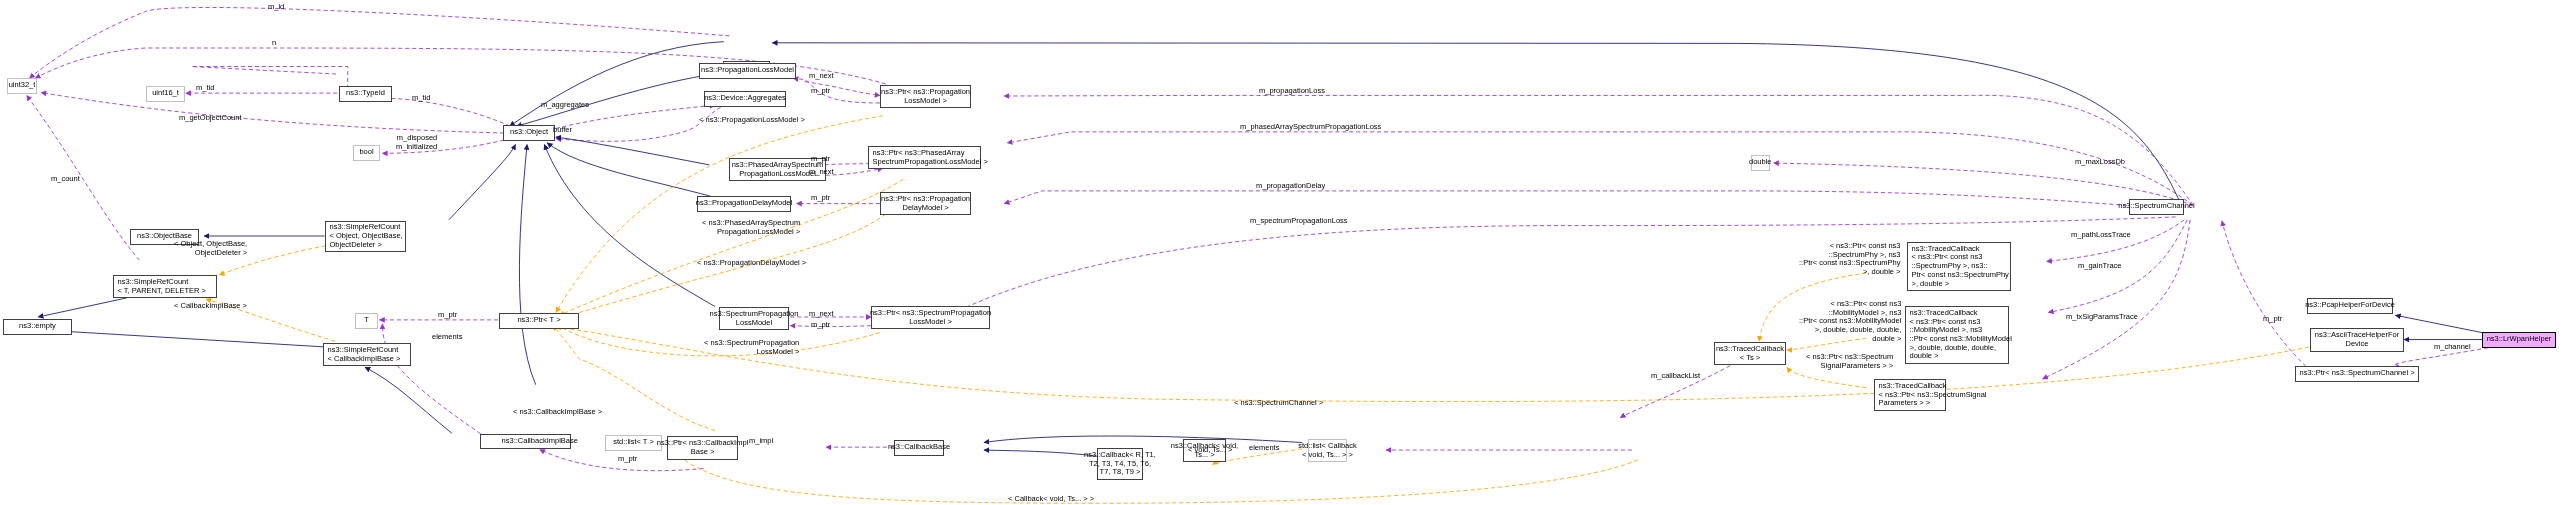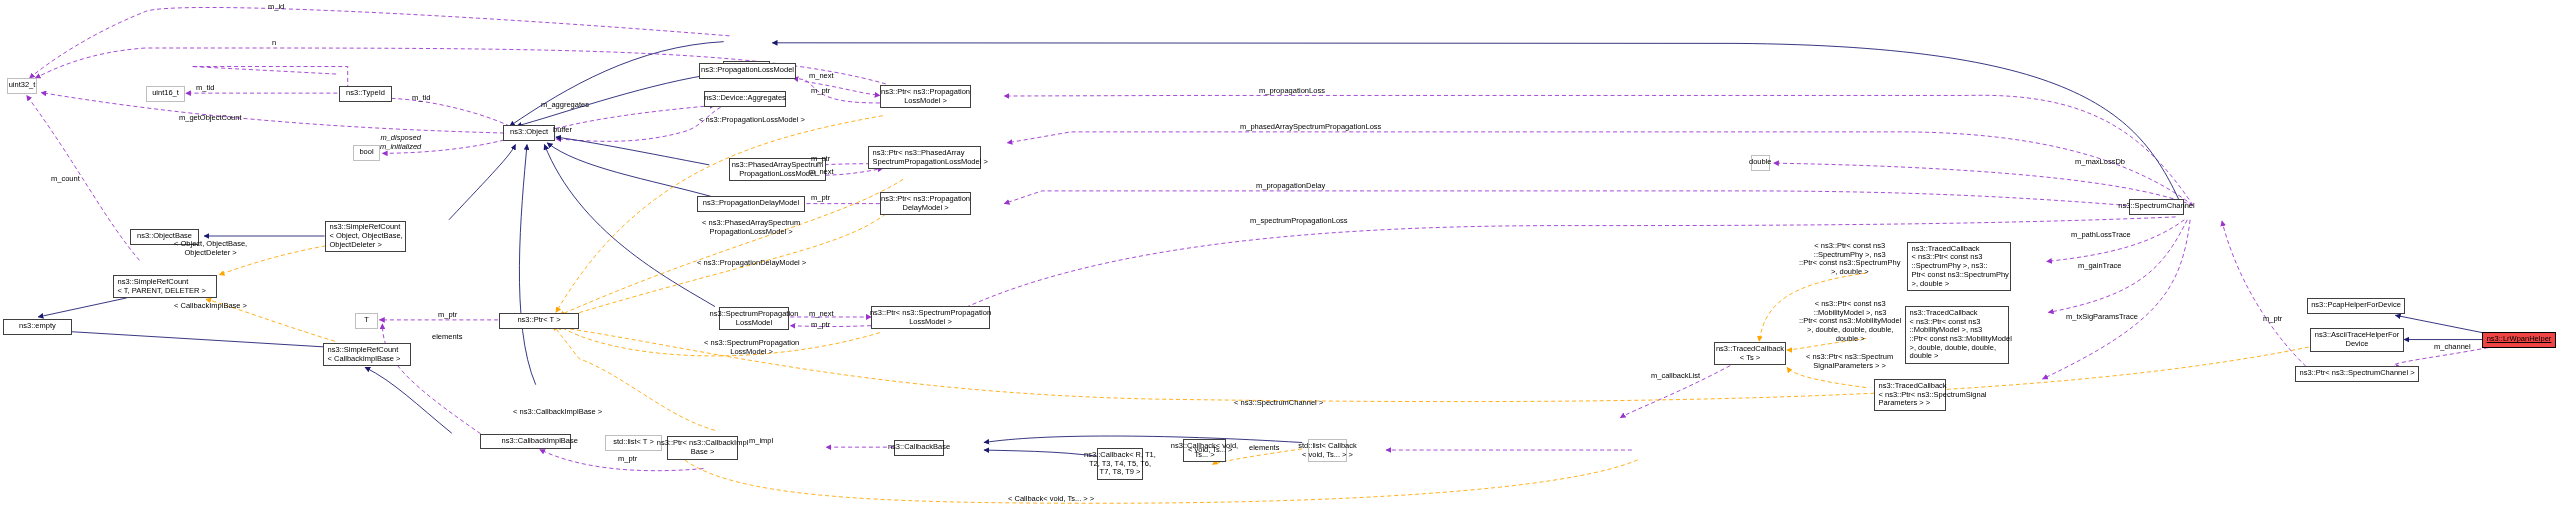--- a/index.html
+++ b/index.html
@@ -5,23 +5,23 @@
   html, body { margin:0; padding:0; background:#ffffff; }
   body { width:2576px; height:505px; position:relative; overflow:hidden;
          font-family:"Liberation Sans", sans-serif; }
   #edges { position:absolute; left:0; top:0; width:2576px; height:505px; }
   .node { position:absolute; box-sizing:border-box; background:#ffffff;
           border:1.2px solid #404040; font-size:7.5px; color:#000;
           display:flex; align-items:center; justify-content:center;
           text-align:center; line-height:8.7px; white-space:pre; padding:0 3.5px; }
   .node.ext { border:1.2px solid #bfbfbf; }
   .node.left { text-align:left; justify-content:flex-start; }
-  .node.root { background:#ef4444; border-color:#000;text-decoration:underline; }
+  .node.root { background:#f0abfc; border-color:#000; }
   .elabel { position:absolute; font-size:7.5px; color:#000; white-space:pre;
-            line-height:8.7px; text-align:center; }
+            line-height:8.7px; text-align:right; }
 </style>
 </head>
 <body>
 
 <svg id="edges" xmlns="http://www.w3.org/2000/svg" viewBox="0 0 4451 873">
   <defs>
     <marker id="aN" markerWidth="10" markerHeight="10" refX="9" refY="5" orient="auto" markerUnits="userSpaceOnUse">
         <path d="M0,0 L10,5 L0,10 z" fill="#191970"></path>
       </marker>
     <marker id="aP" markerWidth="10" markerHeight="10" refX="9" refY="5" orient="auto" markerUnits="userSpaceOnUse">
@@ -121,21 +121,21 @@
 &lt; CallbackImplBase &gt;</div>
 <div class="node ext" style="left:355px;top:313px;width:23px;height:15.6px;">T</div>
 <div class="node" style="left:480px;top:434px;width:91px;height:15px;padding-left:32px;">ns3::CallbackImplBase</div>
 <div class="node ext" style="left:605px;top:435px;width:57px;height:15.6px;">std::list&lt; T &gt;</div>
 <div class="node" style="left:723px;top:34px;width:47px;height:15.6px;margin-top:27px;">ns3::Channel</div>
 <div class="node" style="left:503px;top:125px;width:52px;height:15.6px;">ns3::Object</div>
 <div class="node" style="left:699px;top:63px;width:97px;height:15.6px;">ns3::PropagationLossModel</div>
 <div class="node" style="left:704px;top:91px;width:82px;height:15.6px;">ns3::Device::Aggregates</div>
 <div class="node" style="left:729px;top:158px;width:97px;height:23px;">ns3::PhasedArraySpectrum
 PropagationLossModel</div>
-<div class="node" style="left:697px;top:196px;width:108px;height:15.6px;">ns3::PropagationDelayModel</div>
+<div class="node" style="left:697px;top:196px;width:94px;height:15.6px;">ns3::PropagationDelayModel</div>
 <div class="node" style="left:499px;top:313px;width:80px;height:15.6px;">ns3::Ptr&lt; T &gt;</div>
 <div class="node" style="left:719px;top:307px;width:70px;height:23px;">ns3::SpectrumPropagation
 LossModel</div>
 <div class="node" style="left:667px;top:436px;width:71px;height:24px;">ns3::Ptr&lt; ns3::CallbackImpl
 Base &gt;</div>
 <div class="node" style="left:880px;top:85px;width:91px;height:23px;">ns3::Ptr&lt; ns3::Propagation
 LossModel &gt;</div>
 <div class="node left" style="left:868px;top:146px;width:113px;height:23px;">ns3::Ptr&lt; ns3::PhasedArray
 SpectrumPropagationLossModel &gt;</div>
 <div class="node" style="left:880px;top:192px;width:91px;height:23px;">ns3::Ptr&lt; ns3::Propagation
@@ -162,32 +162,32 @@
 &lt; ns3::Ptr&lt; const ns3
 ::MobilityModel &gt;, ns3
 ::Ptr&lt; const ns3::MobilityModel
 &gt;, double, double, double,
 double &gt;</div>
 <div class="node left" style="left:1874px;top:379px;width:72px;height:32px;">ns3::TracedCallback
 &lt; ns3::Ptr&lt; ns3::SpectrumSignal
 Parameters &gt; &gt;</div>
 <div class="node" style="left:2129px;top:199px;width:55px;height:15.6px;">ns3::SpectrumChannel</div>
 <div class="node" style="left:2295px;top:366px;width:124px;height:15.6px;">ns3::Ptr&lt; ns3::SpectrumChannel &gt;</div>
-<div class="node" style="left:2307px;top:298px;width:98px;height:15.6px;">ns3::PcapHelperForDevice</div>
+<div class="node" style="left:2307px;top:298px;width:86px;height:15.6px;">ns3::PcapHelperForDevice</div>
 <div class="node" style="left:2310px;top:328px;width:94px;height:24px;">ns3::AsciiTraceHelperFor
 Device</div>
 <div class="node root" style="left:2482px;top:332px;width:74px;height:15.6px;">ns3::LrWpanHelper</div>
 
 <div class="elabel" style="left:268px;top:2.9px;">m_id</div>
 <div class="elabel" style="left:272px;top:39px;">n</div>
 <div class="elabel" style="left:196px;top:84px;">m_tid</div>
 <div class="elabel" style="left:412px;top:94px;">m_tid</div>
 <div class="elabel" style="left:179px;top:114px;">m_getObjectCount</div>
 <div class="elabel" style="left:51px;top:175px;">m_count</div>
-<div class="elabel" style="left:380px;top:134px;font-style:italic;">m_disposed
+<div class="elabel" style="left:396px;top:134px;">m_disposed
 m_initialized</div>
 <div class="elabel" style="left:541px;top:101px;">m_aggregates</div>
 <div class="elabel" style="left:553px;top:126px;">buffer</div>
 <div class="elabel" style="left:174px;top:240px;">&lt; Object, ObjectBase,
 ObjectDeleter &gt;</div>
 <div class="elabel" style="left:174px;top:302px;">&lt; CallbackImplBase &gt;</div>
 <div class="elabel" style="left:438px;top:311px;">m_ptr</div>
 <div class="elabel" style="left:432px;top:333px;">elements</div>
 <div class="elabel" style="left:513px;top:408px;">&lt; ns3::CallbackImplBase &gt;</div>
 <div class="elabel" style="left:618px;top:455px;">m_ptr</div>

